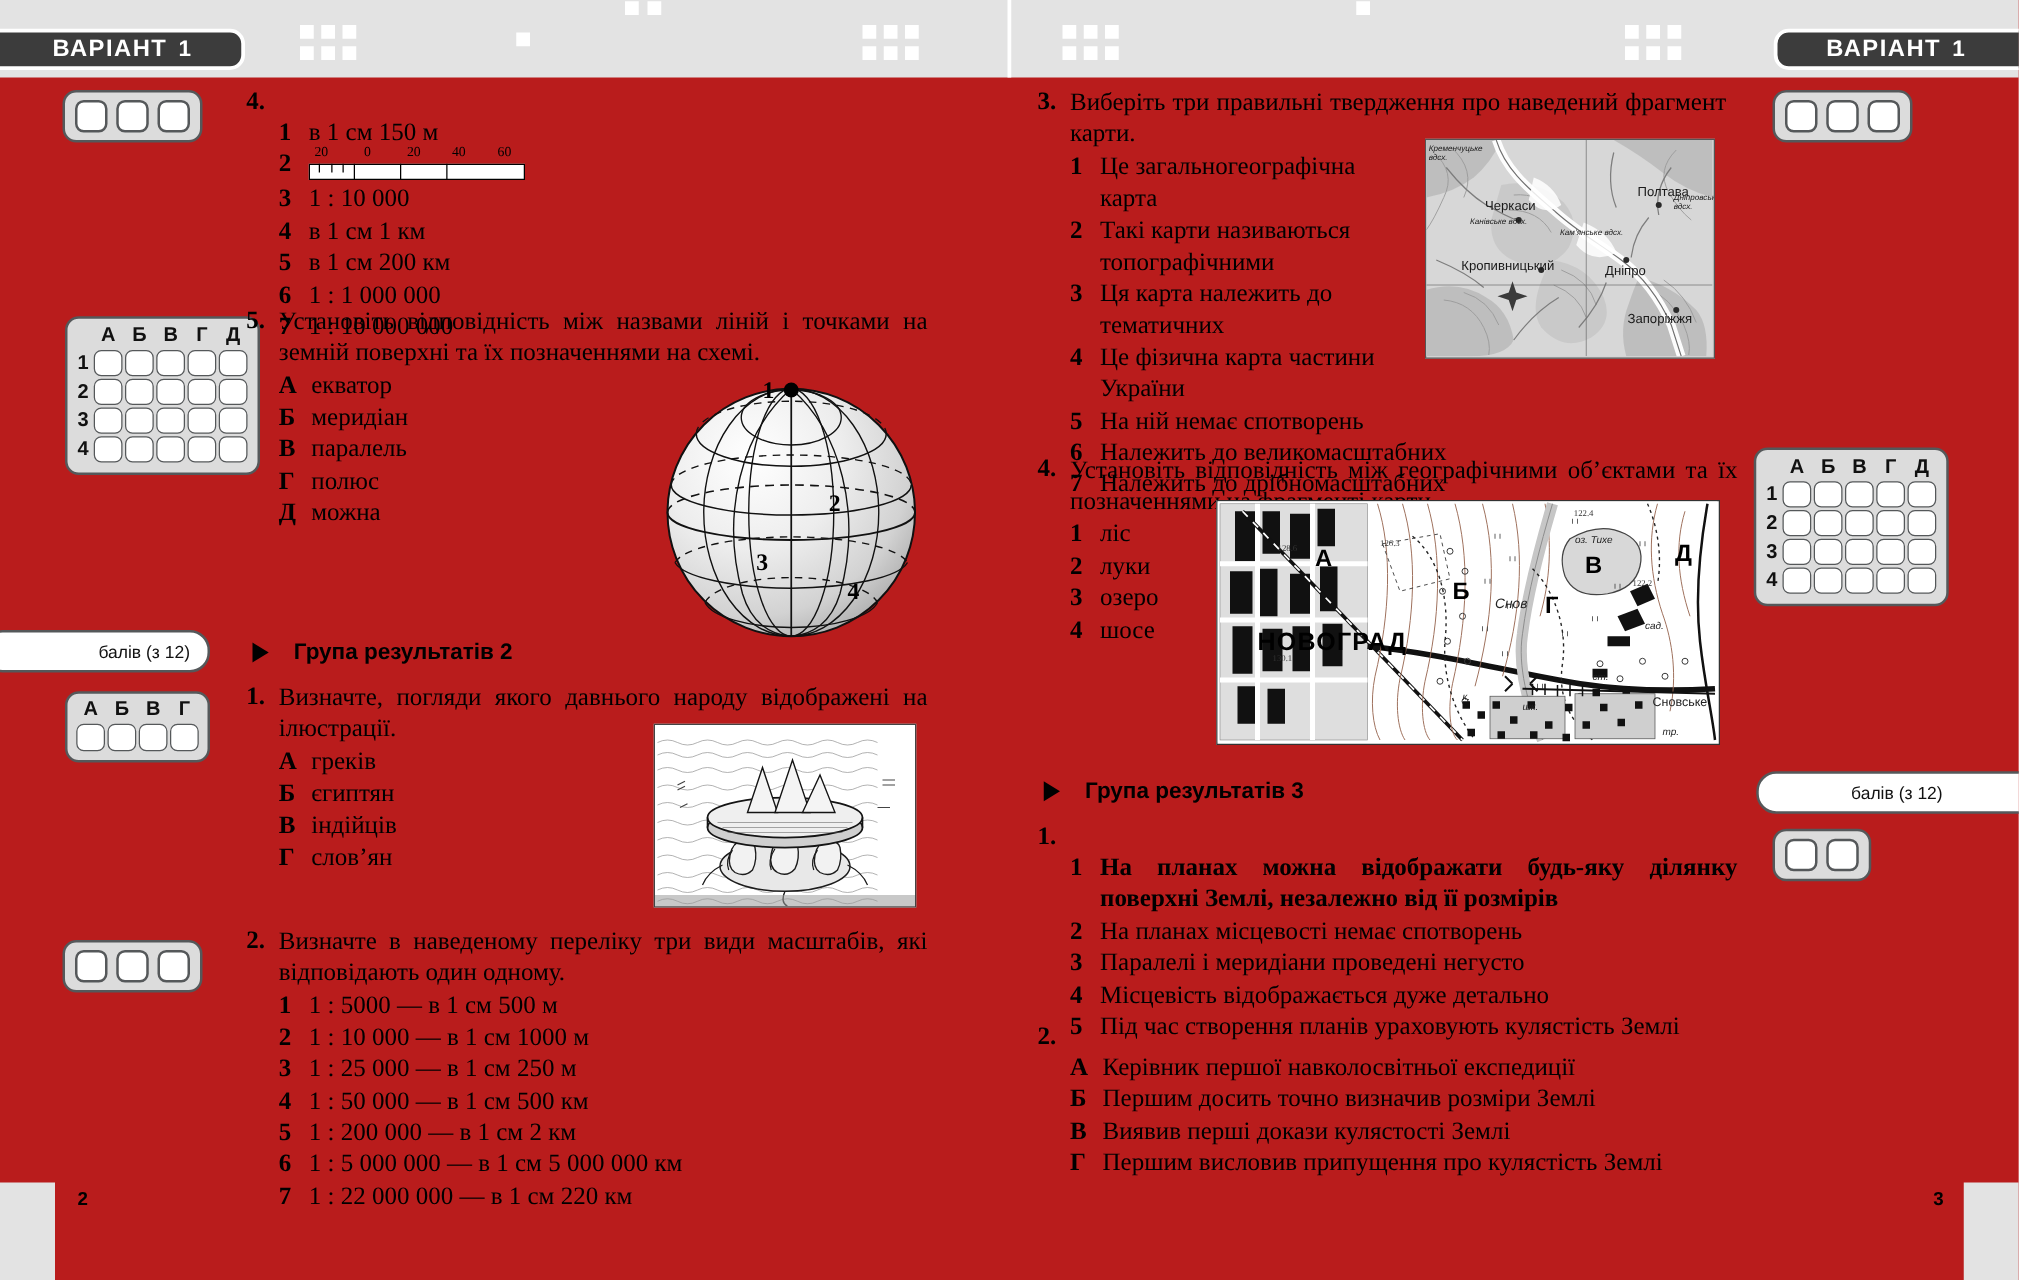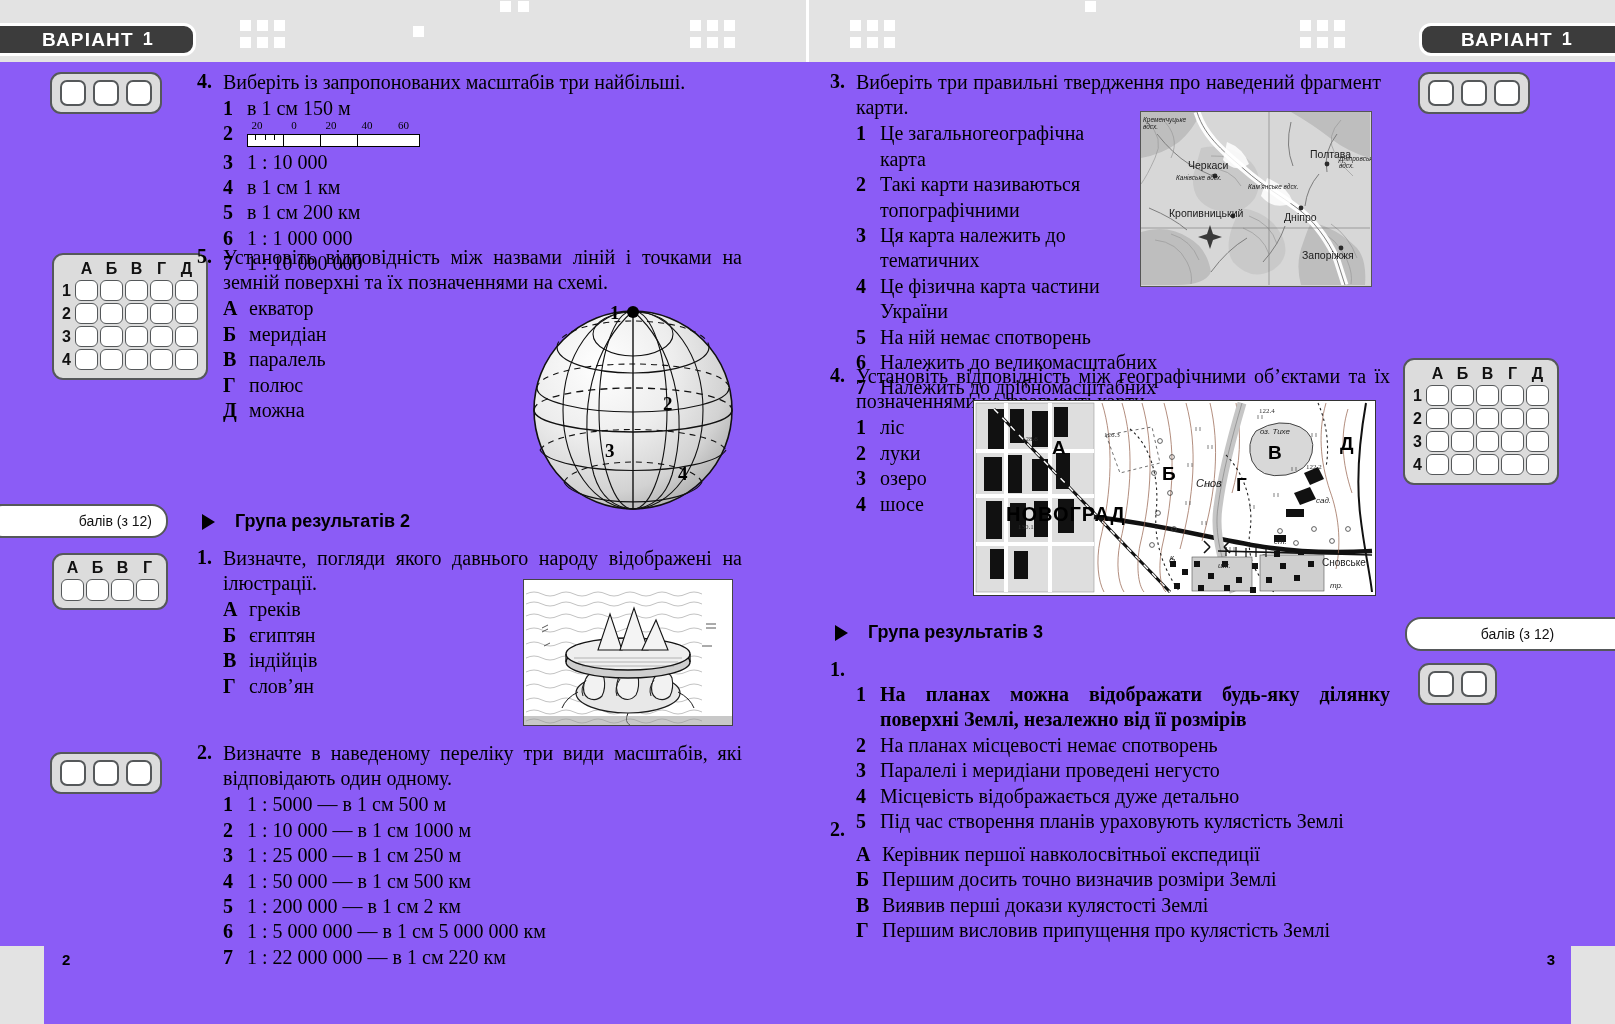--- a/index.html
+++ b/index.html
@@ -6,21 +6,21 @@
   html, body { margin:0; padding:0; }
   body {
     width:1615px; height:1024px;
     background:#ffffff;
     font-family:"Liberation Serif", serif;
     overflow:hidden;
     position:relative;
   }
 
   
-  #page { position:absolute; inset:0; background:#8b5cf6; }
+  #page { position:absolute; inset:0; background:#b91c1c; }
   .gutter-bl { position:absolute; left:0; bottom:0; width:44px; height:78px; background:#e3e3e3; }
   .gutter-br { position:absolute; right:0; bottom:0; width:44px; height:78px; background:#e3e3e3; }
 
   
   .header-band {
     position:absolute; left:0; top:0; width:1615px; height:62px;
     background:#e3e3e3;
   }
   .header-band .seam {
     position:absolute; left:806px; top:0; width:3px; height:62px; background:#ffffff;
@@ -235,21 +235,20 @@
 
   <div class="ansbox" style="position:absolute;left:50px;top:72px;">
     <div class="cell"></div>
     <div class="cell"></div>
     <div class="cell"></div>
   </div>
 
   <div class="qblock" style="left:197px;top:70px;width:545px;">
     <div class="qhead">
       <div class="qnum">4.</div>
-      <div class="qtext">Виберіть із запропонованих масштабів три найбільші.</div>
     </div>
     <div class="opts" style="margin-left:26px;">
       <div class="opt">
         <span class="lab">1</span>
         <span class="txt">в 1 см 150 м</span>
       </div>
       <div class="opt" style="align-items:flex-end;margin-top:-2px;">
         <span class="lab" style="position:relative;top:-3px;">2</span>
         <span class="txt">
           <div class="scalebar">

